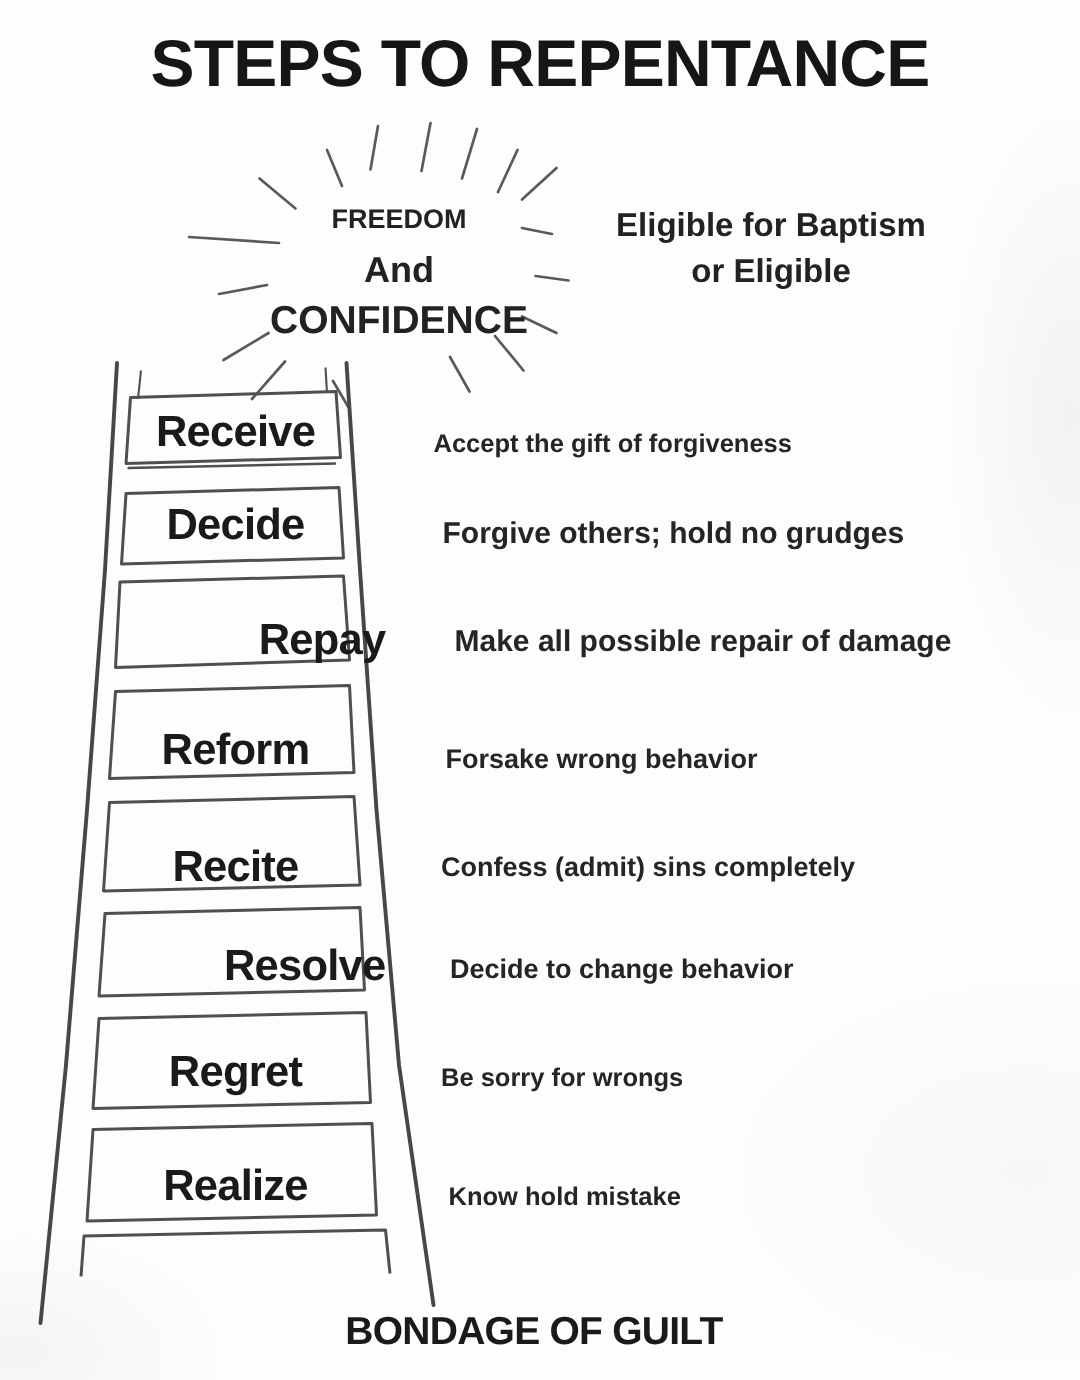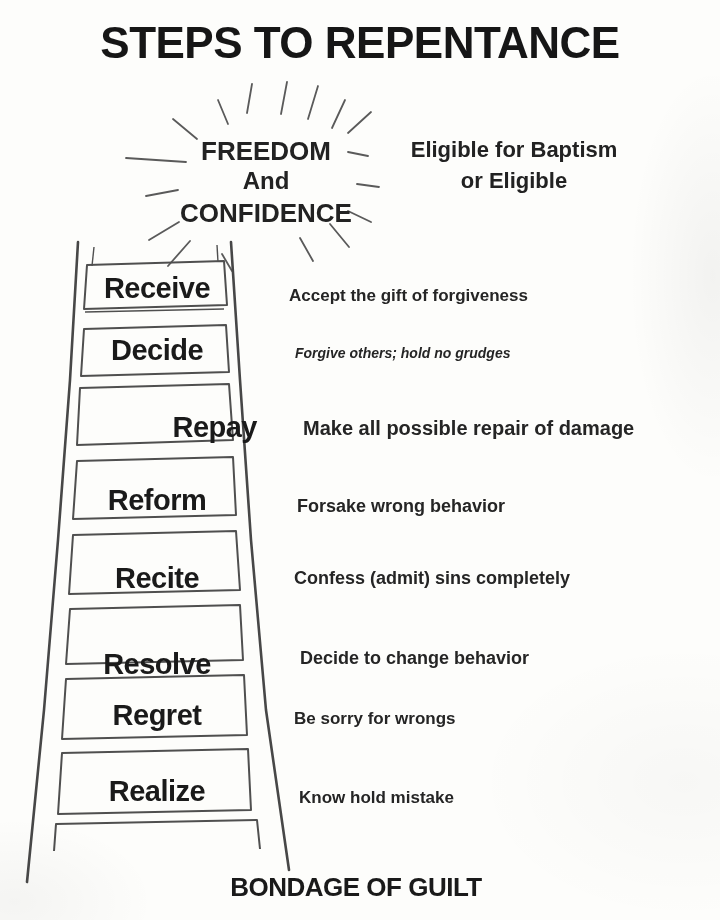--- a/index.html
+++ b/index.html
@@ -79,38 +79,38 @@
     <path d="M73,535 L236,531 L240,590 L69,594 Z"></path>
     <path d="M70,609 L240,605 L243,660 L66,664 Z"></path>
     <path d="M66,679 L244,675 L247,735 L62,739 Z"></path>
     <path d="M62,753 L248,749 L251,810 L58,814 Z"></path>
     <path d="M54,851 L56,824 L257,820 L260,849"></path>
   </g>
 </svg>
 
 <div class="abs title">STEPS TO REPENTANCE</div>
 
-<div class="abs burst-line" style="top:136px;left:166px;width:200px;font-size:26px;">FREEDOM</div>
+<div class="abs burst-line" style="top:136px;left:166px;width:200px;font-size:18px;">FREEDOM</div>
 <div class="abs burst-line" style="top:167px;left:166px;width:200px;font-size:24px;">And</div>
 <div class="abs burst-line" style="top:198px;left:166px;width:200px;font-size:26px;">CONFIDENCE</div>
 
 <div class="abs elig-line" style="top:137px;left:394px;width:240px;font-size:22px;">Eligible for Baptism</div>
 <div class="abs elig-line" style="top:168px;left:394px;width:240px;font-size:22px;">or Eligible</div>
 
 <div class="abs rung-label" style="top:272px;">Receive</div>
 <div class="abs rung-label" style="top:334px;">Decide</div>
 <div class="abs rung-label" style="top:411px;text-align:right;">Repay</div>
 <div class="abs rung-label" style="top:484px;">Reform</div>
 <div class="abs rung-label" style="top:562px;">Recite</div>
-<div class="abs rung-label" style="top:648px;">Resolve</div>
+<div class="abs rung-label" style="top:628px;text-align:right;">Resolve</div>
 <div class="abs rung-label" style="top:699px;">Regret</div>
 <div class="abs rung-label" style="top:775px;">Realize</div>
 
 <div class="abs rung-desc" style="top:286px;left:289px;font-size:17px;">Accept the gift of forgiveness</div>
-<div class="abs rung-desc" style="top:345px;left:295px;font-size:14px;font-style:italic;">Forgive others; hold no grudges</div>
+<div class="abs rung-desc" style="top:345px;left:295px;font-size:20px;">Forgive others; hold no grudges</div>
 <div class="abs rung-desc" style="top:417px;left:303px;font-size:20px;">Make all possible repair of damage</div>
 <div class="abs rung-desc" style="top:496px;left:297px;font-size:18px;">Forsake wrong behavior</div>
 <div class="abs rung-desc" style="top:568px;left:294px;font-size:18px;">Confess (admit) sins completely</div>
-<div class="abs rung-desc" style="top:636px;left:300px;font-size:18px;margin-top:12px;">Decide to change behavior</div>
+<div class="abs rung-desc" style="top:636px;left:300px;font-size:18px;">Decide to change behavior</div>
 <div class="abs rung-desc" style="top:709px;left:294px;font-size:17px;">Be sorry for wrongs</div>
 <div class="abs rung-desc" style="top:788px;left:299px;font-size:17px;">Know hold mistake</div>
 
 <div class="abs bottom-label">BONDAGE OF GUILT</div>
 
 </body></html>

